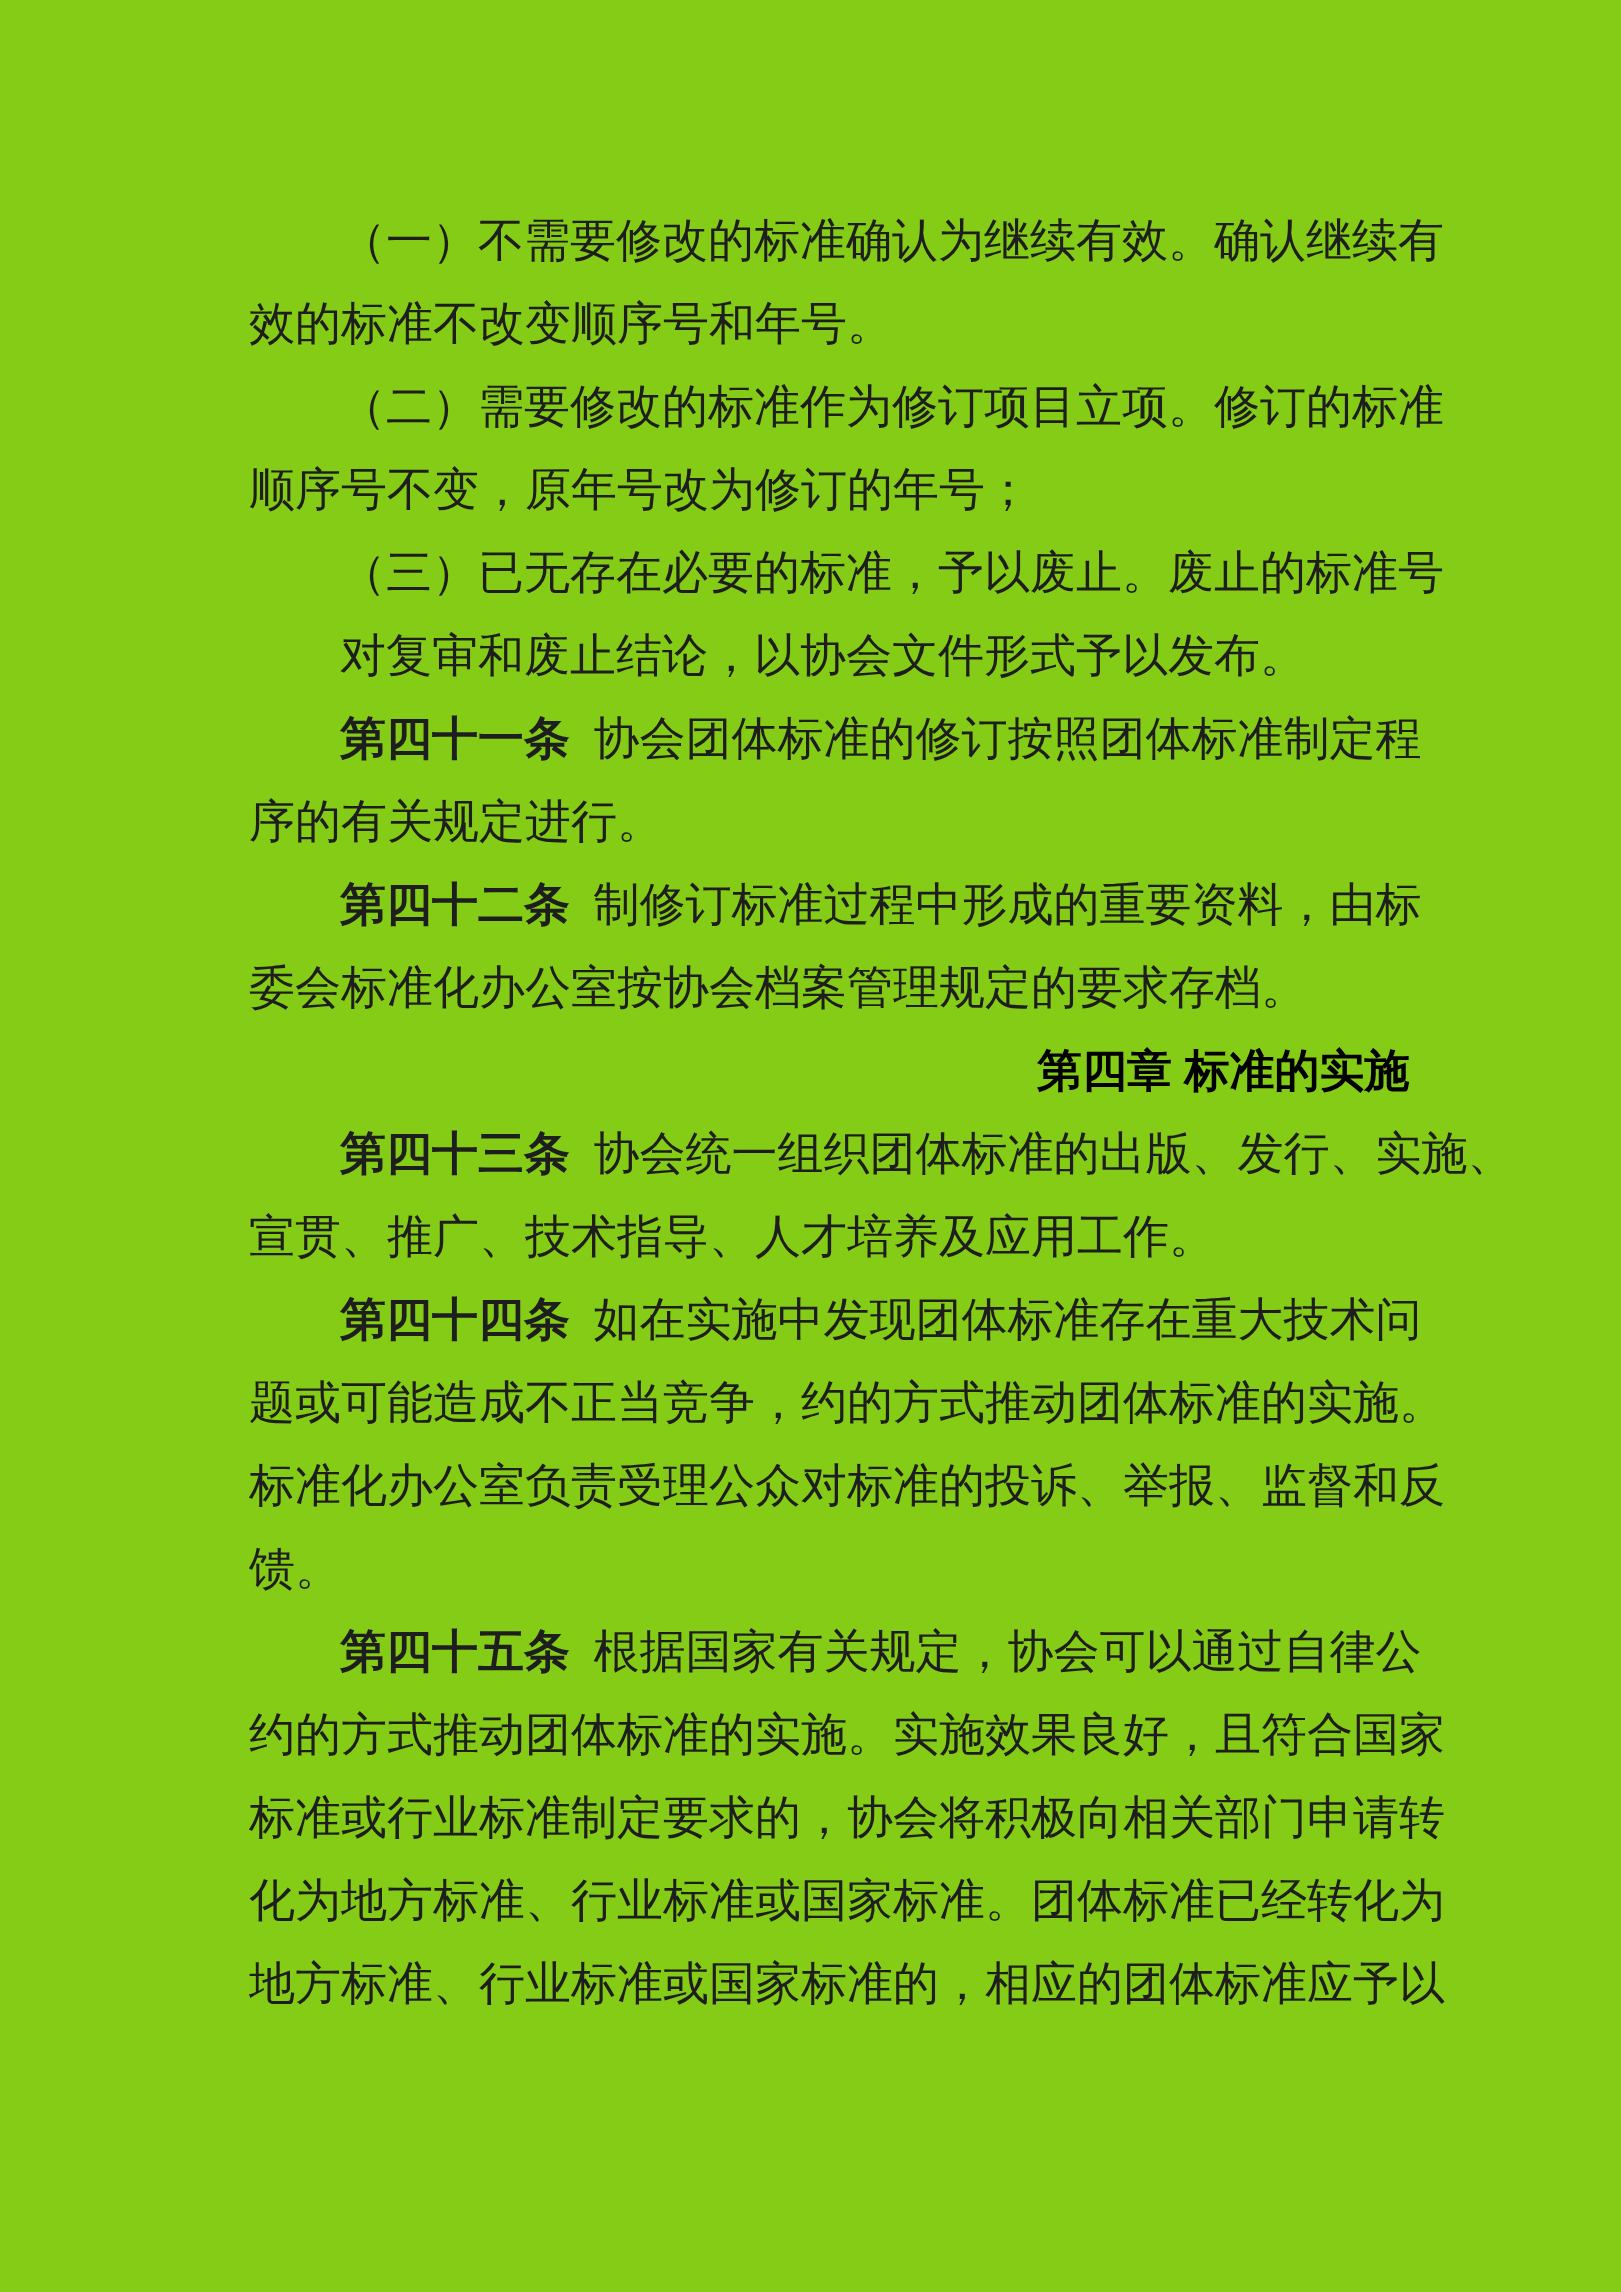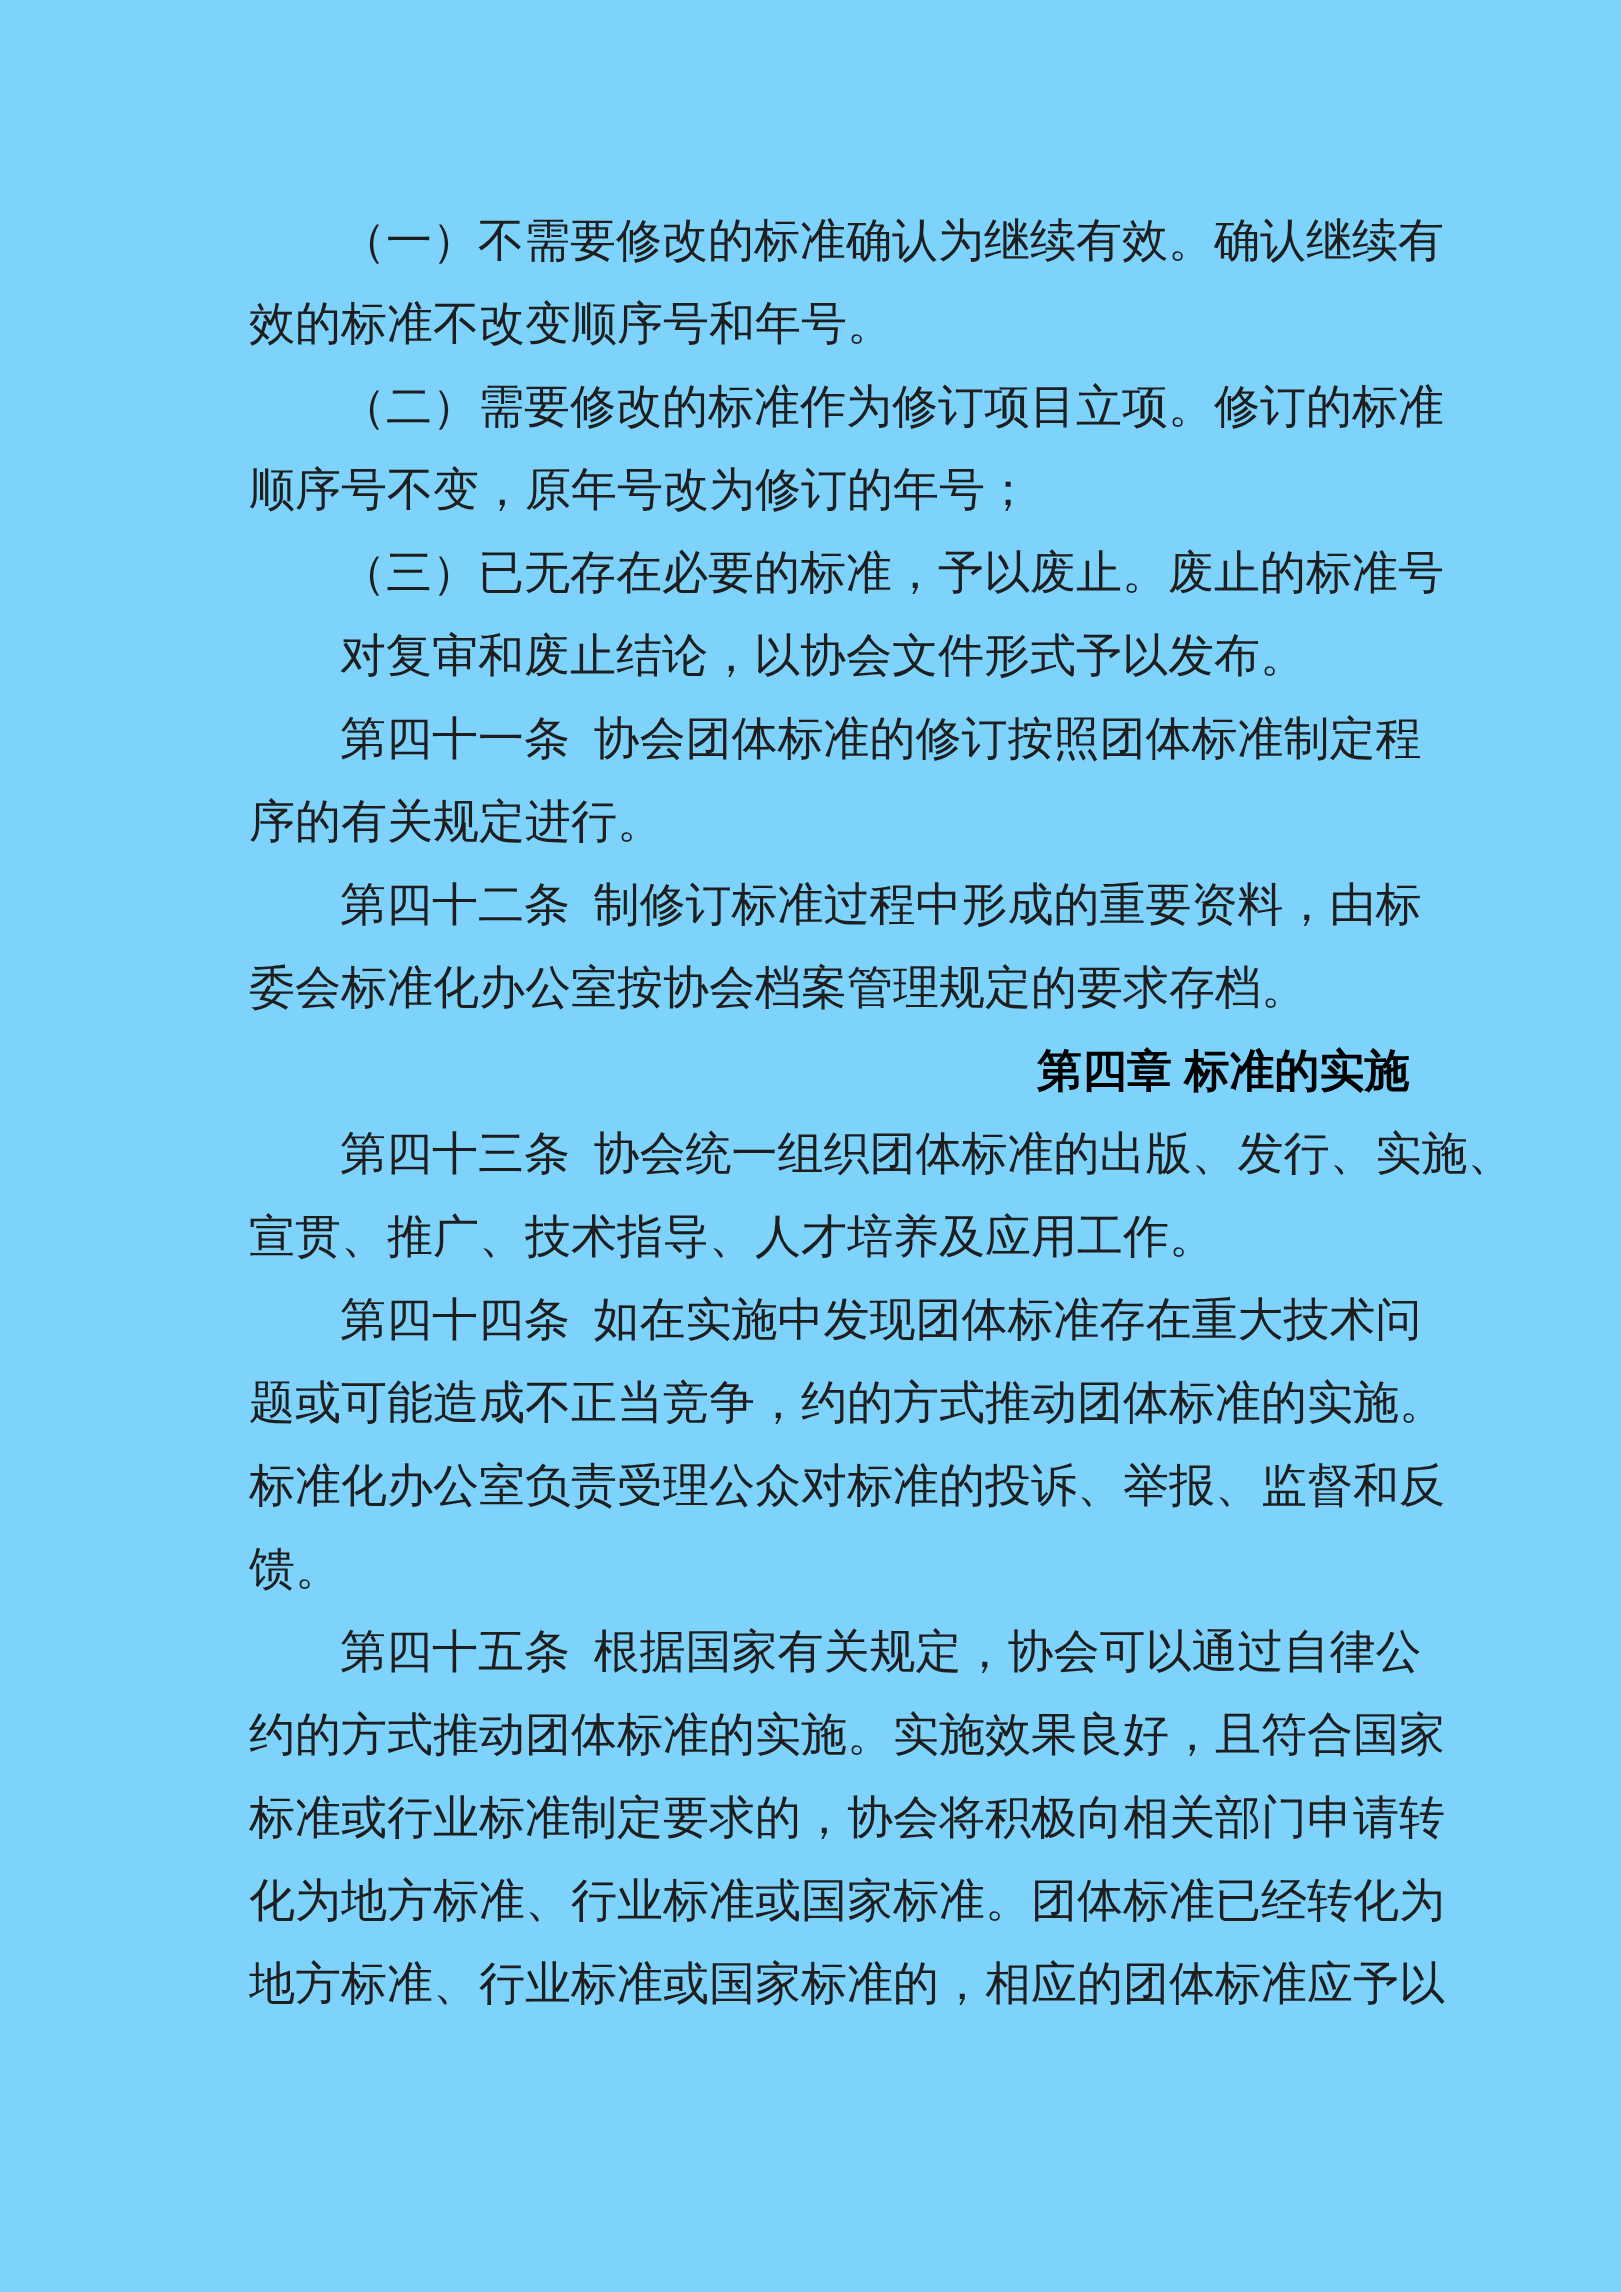--- a/index.html
+++ b/index.html
@@ -4,42 +4,42 @@
 <style>
   html, body {
     margin: 0;
     padding: 0;
     background: #ffffff;
   }
   .page {
     position: relative;
     width: 1621px;
     height: 2293px;
-    background: #7dd3fc;
+    background: #84cc16;
     overflow: hidden;
     font-family: "Liberation Serif", serif;
     color: #1e1e1e;
   }
   .content {
     position: absolute;
     top: 199px;
     left: 249px;
     width: 1186px;
   }
   .line {
     font-size: 46px;
     line-height: 83px;
     height: 83px;
     white-space: nowrap;
   }
   .line.indent {
     padding-left: 91px;
   }
   .line .label {
-    font-weight: normal;
+    font-weight: bold;
     margin-right: 23.5px;
   }
   .line.heading {
     text-align: right;
     font-weight: bold;
     font-family: "Liberation Sans", sans-serif;
     font-size: 45px;
     color: #000000;
     padding-left: 0;
     position: relative;

